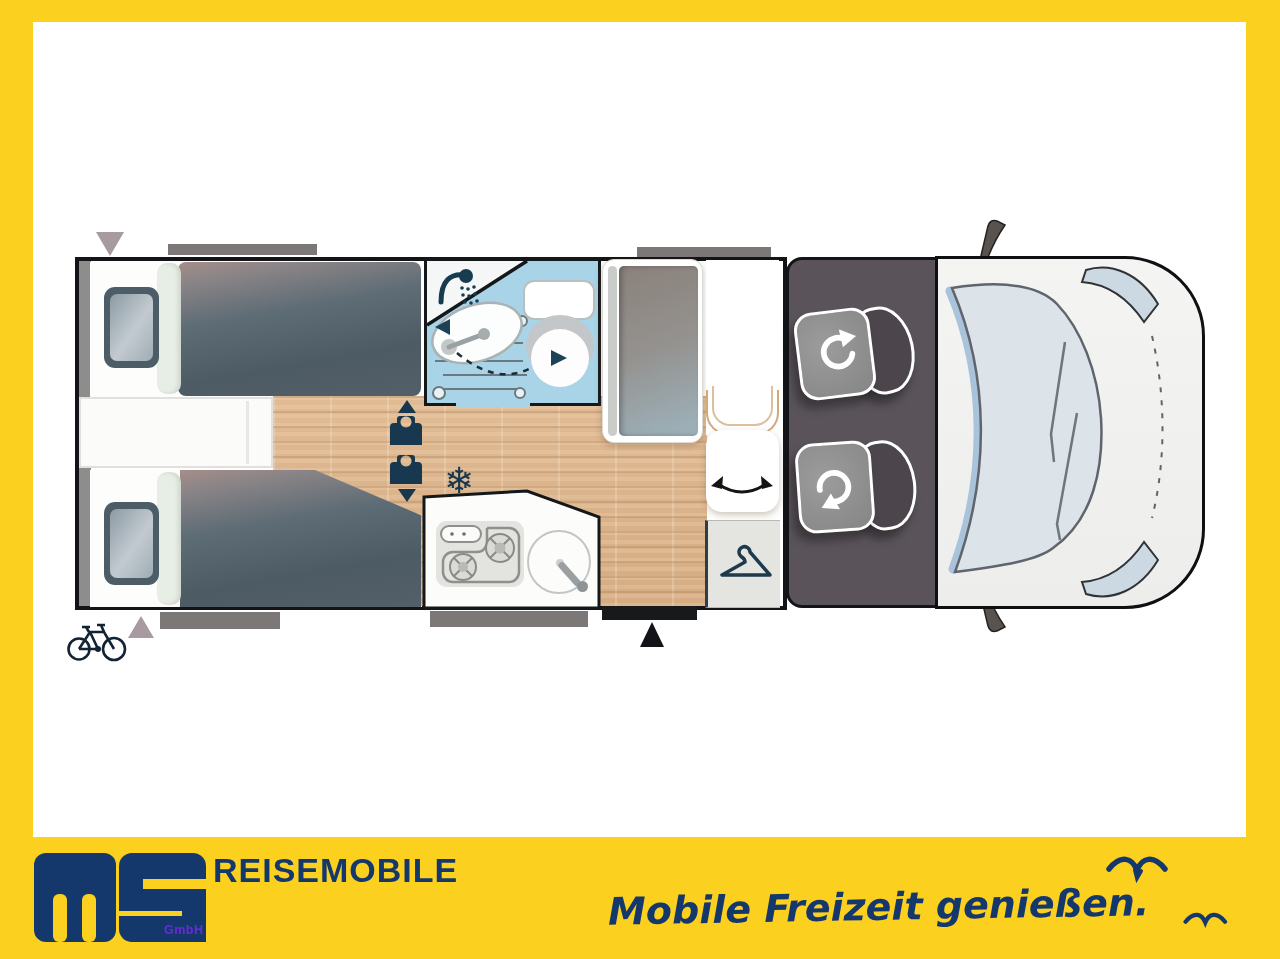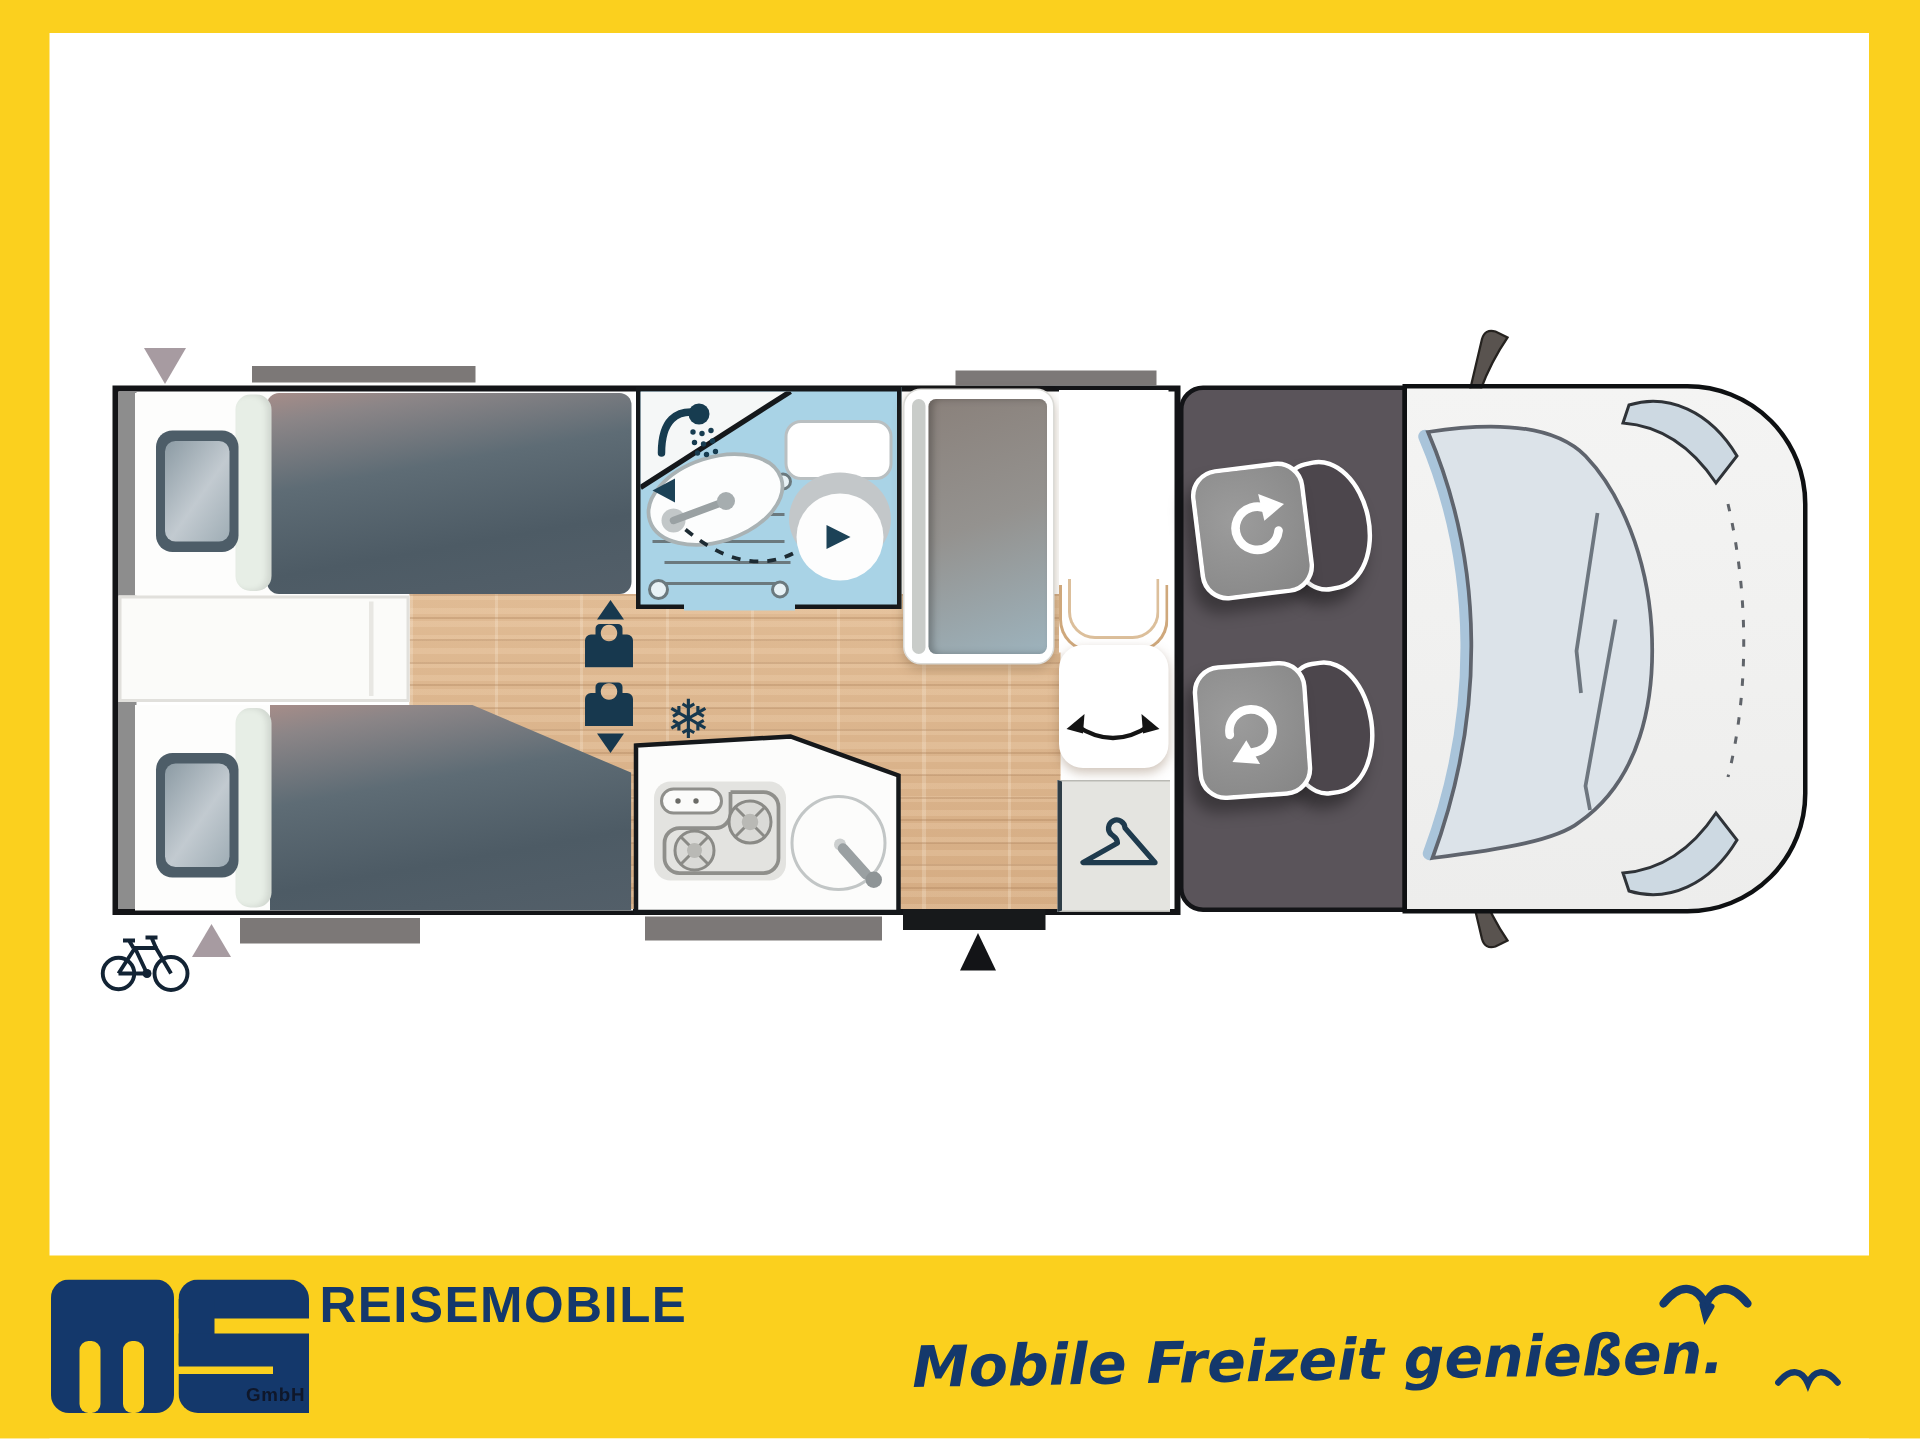--- a/index.html
+++ b/index.html
@@ -243,21 +243,21 @@
   </svg>
   <svg class="abs" width="87" height="89" viewBox="0 0 87 89" style="left:119px;top:16px;">
     <g fill="#14386b">
       <path d="M13,0 h61 a13,13 0 0 1 13,13 v13 H0 V13 A13,13 0 0 1 13,0 Z"></path>
       <rect x="0" y="13" width="24" height="44"></rect>
       <rect x="0" y="36" width="87" height="22"></rect>
       <rect x="63" y="47" width="24" height="42"></rect>
       <path d="M0,63 h87 v13 a13,13 0 0 1 -13,13 H13 A13,13 0 0 1 0,76 Z"></path>
     </g>
   </svg>
-  <span class="abs" style="left:164px;top:86px;color:#0f172a;font-size:12.5px;font-weight:bold;letter-spacing:.5px;">GmbH</span>
+  <span class="abs" style="left:164px;top:86px;color:#6d28d9;font-size:12.5px;font-weight:bold;letter-spacing:.5px;">GmbH</span>
 
   <span class="abs navy" style="left:213px;top:14px;font-size:34px;font-weight:800;letter-spacing:1px;font-family:'Liberation Sans',sans-serif;">REISEMOBILE</span>
 
   <span class="abs navy" style="left:608px;top:48px;font-size:38px;font-style:italic;font-weight:600;transform:rotate(-1deg);font-family:'DejaVu Sans',sans-serif;">Mobile Freizeit genießen.</span>
 
   <svg class="abs" width="64" height="34" viewBox="0 0 64 34" style="left:1106px;top:14px;">
     <path d="M3,18 C15,3 26,7 31,19 C36,7 47,3 59,18" fill="none" stroke="#14386b" stroke-width="5.5" stroke-linecap="round"></path>
     <path d="M29,19 l2,8 l4,-7" fill="none" stroke="#14386b" stroke-width="4" stroke-linecap="round"></path>
   </svg>
   <svg class="abs" width="46" height="24" viewBox="0 0 64 34" style="left:1183px;top:72px;">

